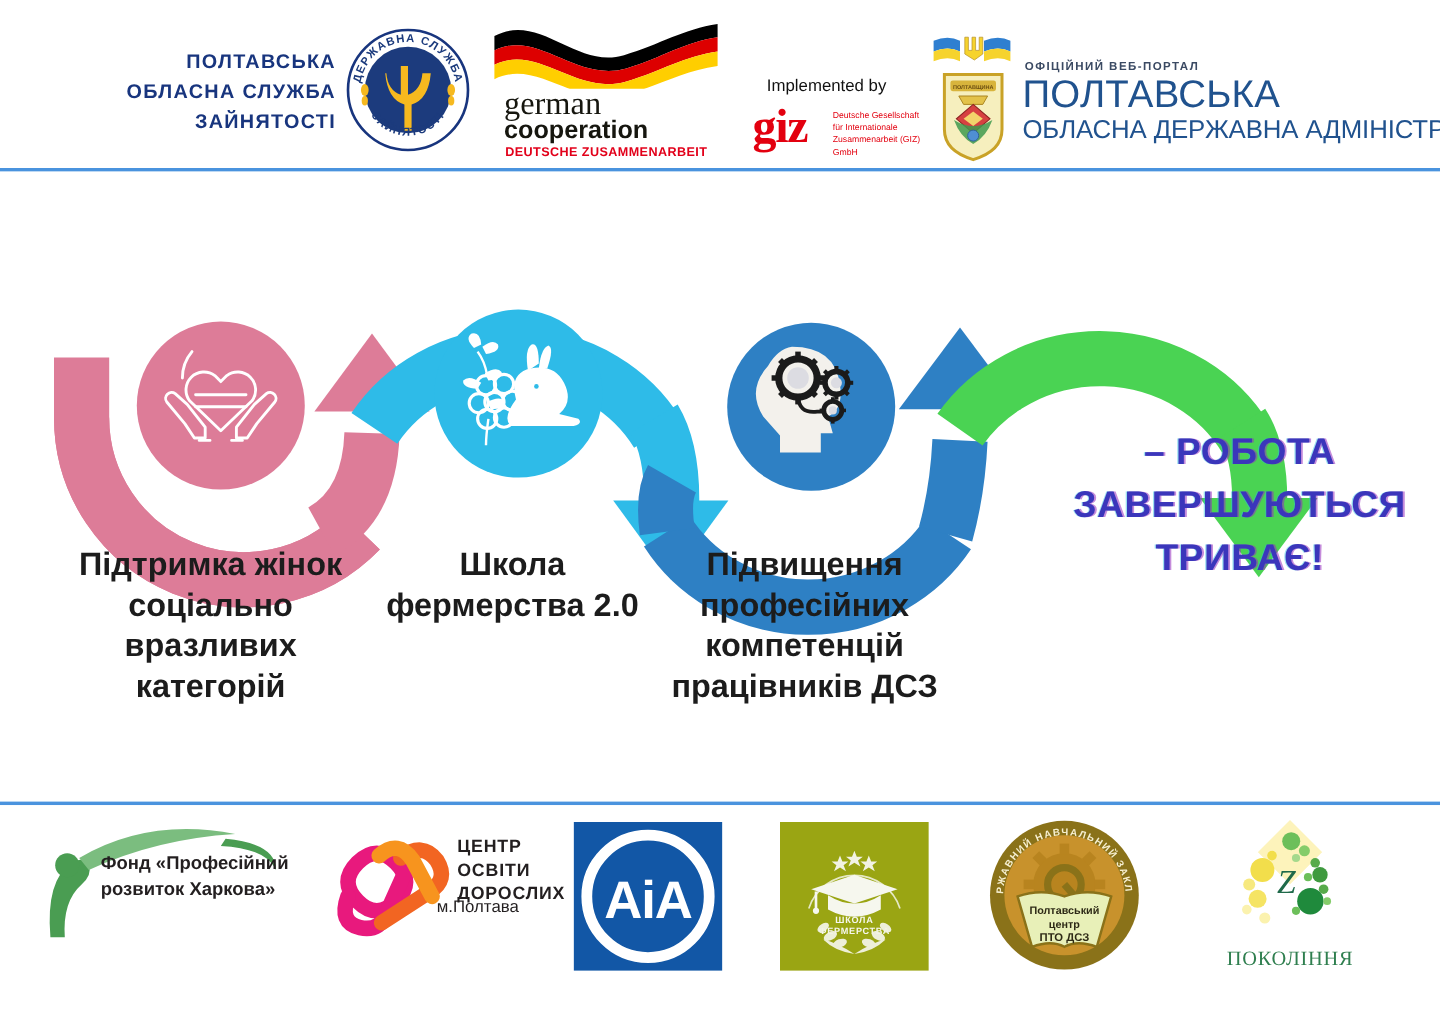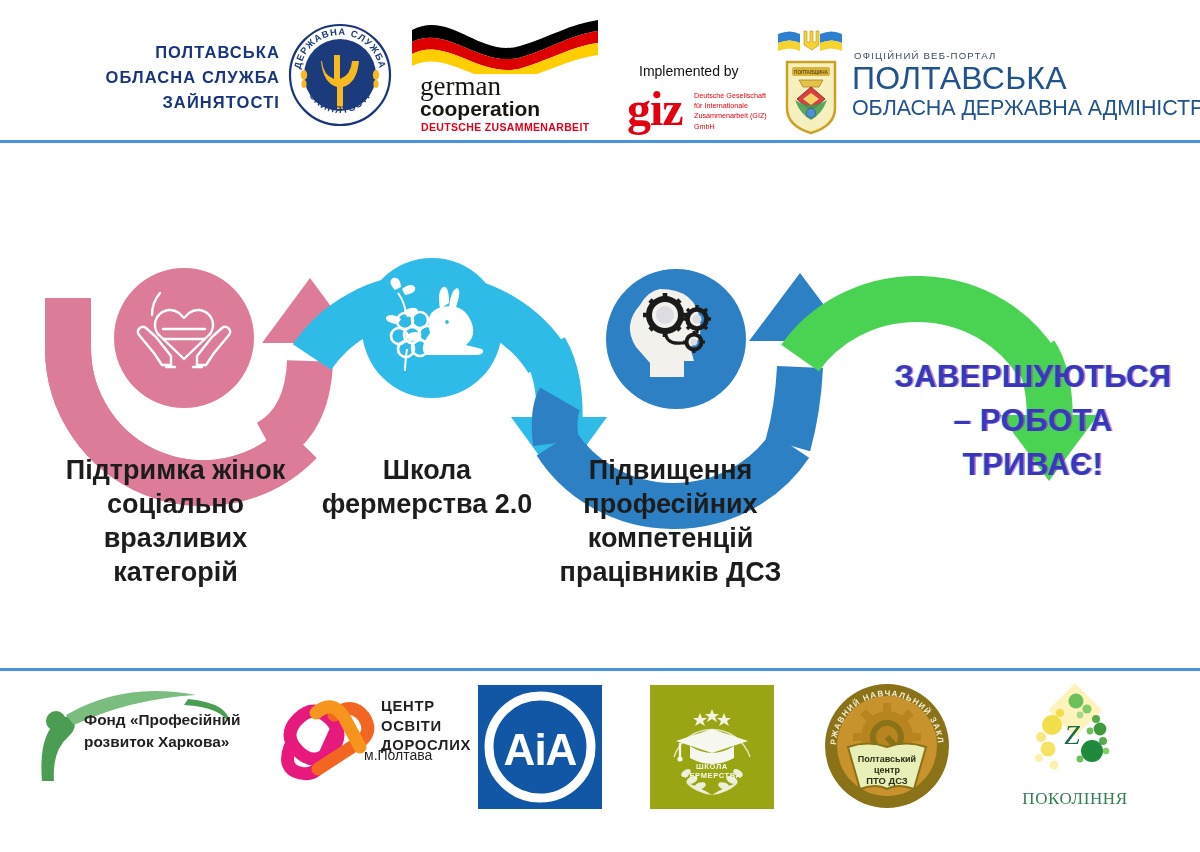--- a/index.html
+++ b/index.html
@@ -108,21 +108,21 @@
     font-size: 14px;
     color: #111111;
     white-space: nowrap;
   }
   .giz-mark {
     position: absolute;
     left: 15px; top: 22px;
     font-family: "Liberation Serif", serif;
     font-weight: bold;
     font-style: normal;
-    font-size: 48px;
+    font-size: 40px;
     color: #e3000f;
     line-height: 1;
     letter-spacing: -1px;
   }
   .giz-sub {
     position: absolute;
     left: 82px; top: 28px;
     font-size: 7.2px;
     color: #e3000f;
     line-height: 1.42;
@@ -134,21 +134,21 @@
     position: absolute;
     left: 770px; top: 26px;
     width: 425px; height: 110px;
   }
   .oda-flag { position: absolute; left: 6px; top: 2px; }
   .oda-crest { position: absolute; left: 13px; top: 32px; }
   .oda-kicker {
     position: absolute;
     left: 84px; top: 24px;
     font-size: 9.6px;
-    font-weight: normal;
+    font-weight: bold;
     letter-spacing: 1.2px;
     color: #3b4a63;
   }
   .oda-main {
     position: absolute;
     left: 82px; top: 36px;
     font-size: 32px;
     color: #20528e;
     letter-spacing: 0.2px;
     line-height: 1.02;
@@ -476,22 +476,22 @@
 
         <path d="M665 186 q0 16 16 14 h6" fill="none" stroke="#1b1b1b" stroke-width="3.2"></path>
       </g>
     </svg>
 
     <div class="caption" id="cap0">Підтримка жінок соціально вразливих категорій</div>
     <div class="caption" id="cap1">Школа фермерства 2.0</div>
     <div class="caption" id="cap2">Підвищення професійних компетенцій працівників ДСЗ</div>
 
     <div class="closing">
+      <div>– РОБОТА</div>
       <div>ЗАВЕРШУЮТЬСЯ</div>
-      <div>– РОБОТА</div>
       <div>ТРИВАЄ!</div>
     </div>
   </div>
 
   <div class="footer-rule"></div>
 
   <div class="footer">
 
     <div class="partner" style="left:22px; width:250px;">
       <svg width="230" height="110" viewBox="0 0 230 110" style="position:absolute;left:8px;top:14px;">

